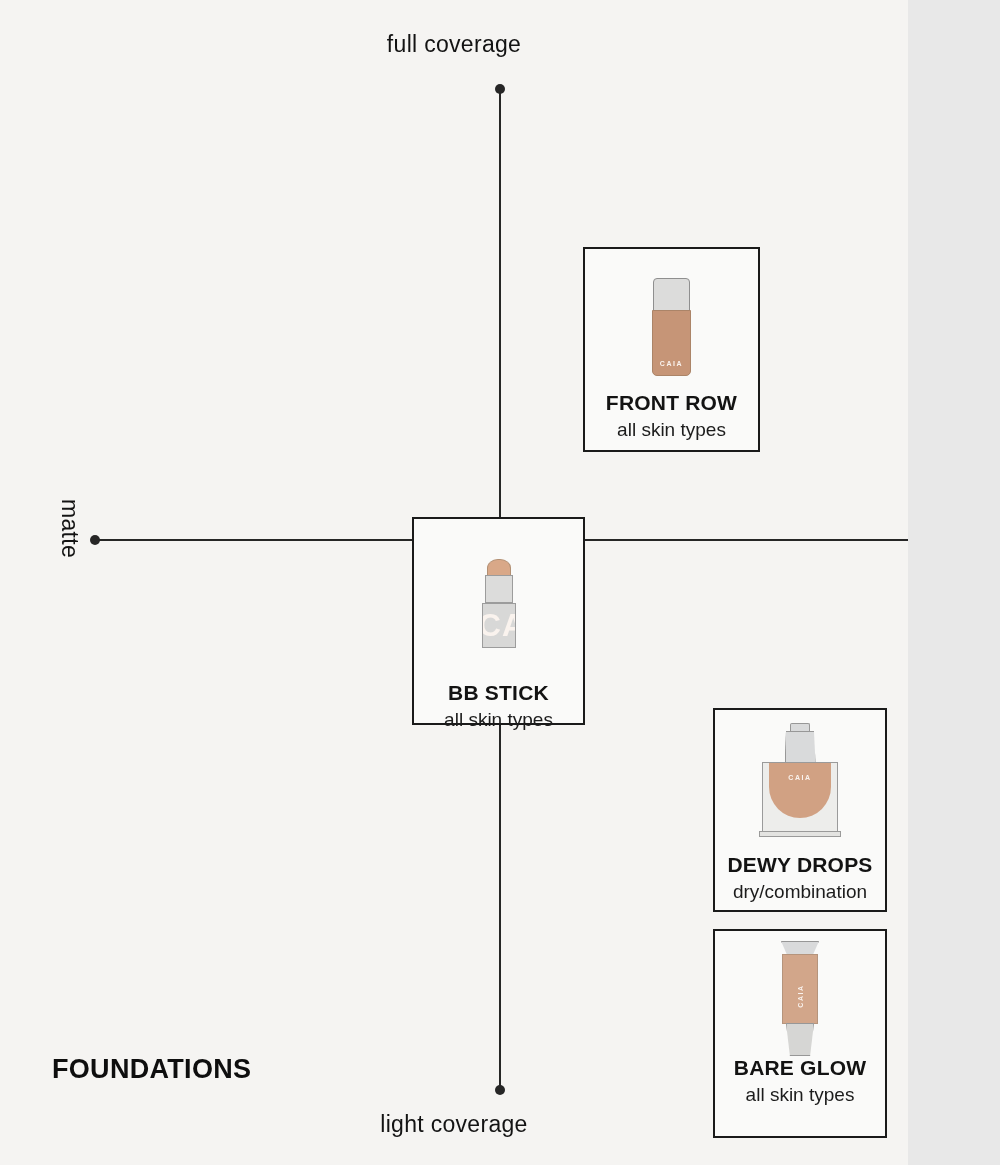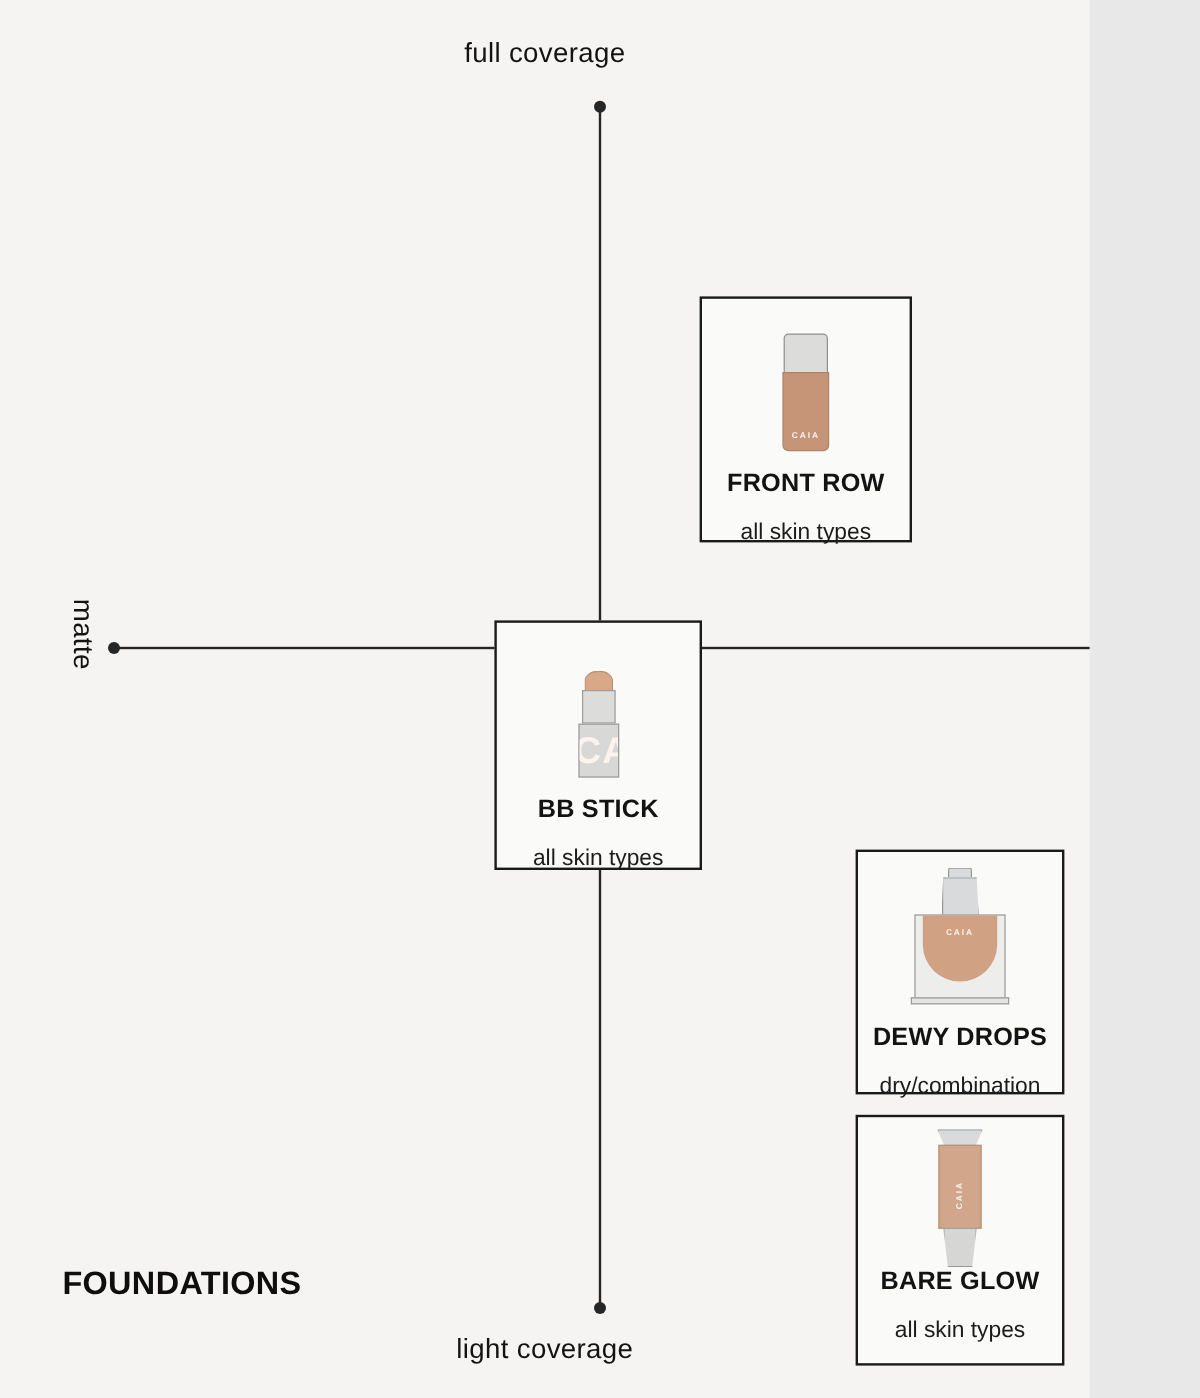--- a/index.html
+++ b/index.html
@@ -22,35 +22,35 @@
   .axis-label{position:absolute;font-size:23px;color:var(--ink);letter-spacing:.3px;}
   .axis-label.top{left:0;right:0;top:31px;text-align:center;}
   .axis-label.bottom{left:0;right:0;top:1111px;text-align:center;}
   .axis-label.left{left:56px;top:499px;writing-mode:vertical-rl;}
   .axis-label.right{left:924px;top:504px;writing-mode:vertical-rl;}
 
   
   .card{position:absolute;background:var(--card-bg);border:2px solid #1a1a1a;z-index:2;
         display:flex;flex-direction:column;align-items:center;}
   .card-name{font-weight:bold;font-size:21px;color:var(--ink);letter-spacing:.2px;}
-  .card-sub{font-size:19px;color:#1c1c1c;margin-top:18px;}
+  .card-sub{font-size:19px;color:#1c1c1c;margin-top:4px;}
   .product{display:flex;flex-direction:column;align-items:center;}
   .brand{font-weight:bold;color:var(--brand-text);letter-spacing:1.6px;font-size:7px;}
 
   
   .card.front-row .product{margin-top:29px;}
   .card.front-row .card-name{margin-top:15px;}
   .fr-cap{width:37px;height:33px;background:#dcdcdb;border:1px solid #8f8f8f;border-radius:4px 4px 0 0;}
   .fr-body{width:39px;height:66px;background:var(--tan-front-row);border:1px solid #ab8468;
            border-radius:0 0 5px 5px;margin-top:-1px;position:relative;}
   .fr-body .brand{position:absolute;left:0;right:0;bottom:8px;text-align:center;}
 
   
   .card.bb-stick .product{margin-top:40px;}
-  .card.bb-stick .card-name{margin-top:15px;text-align:center;}
+  .card.bb-stick .card-name{margin-top:33px;text-align:center;}
   .bs-stick{width:24px;height:16px;background:var(--tan-stick);border:1px solid #b29074;border-bottom:none;
             border-radius:11px 11px 0 0/9px 9px 0 0;}
   .bs-tube{width:28px;height:28px;background:#dcdcdb;border:1px solid #9c9c9c;}
   .bs-base{width:34px;height:45px;background:#d8d8d7;border:1px solid #9c9c9c;overflow:hidden;position:relative;}
   .bs-base .brand{position:absolute;left:-4px;top:4px;font-size:31px;letter-spacing:1px;white-space:nowrap;}
 
   
   .card.dewy-drops .product{margin-top:13px;}
   .card.dewy-drops .card-name{margin-top:16px;}
   .dd-button{width:20px;height:8px;background:var(--grey-part);border:1px solid var(--grey-edge);

